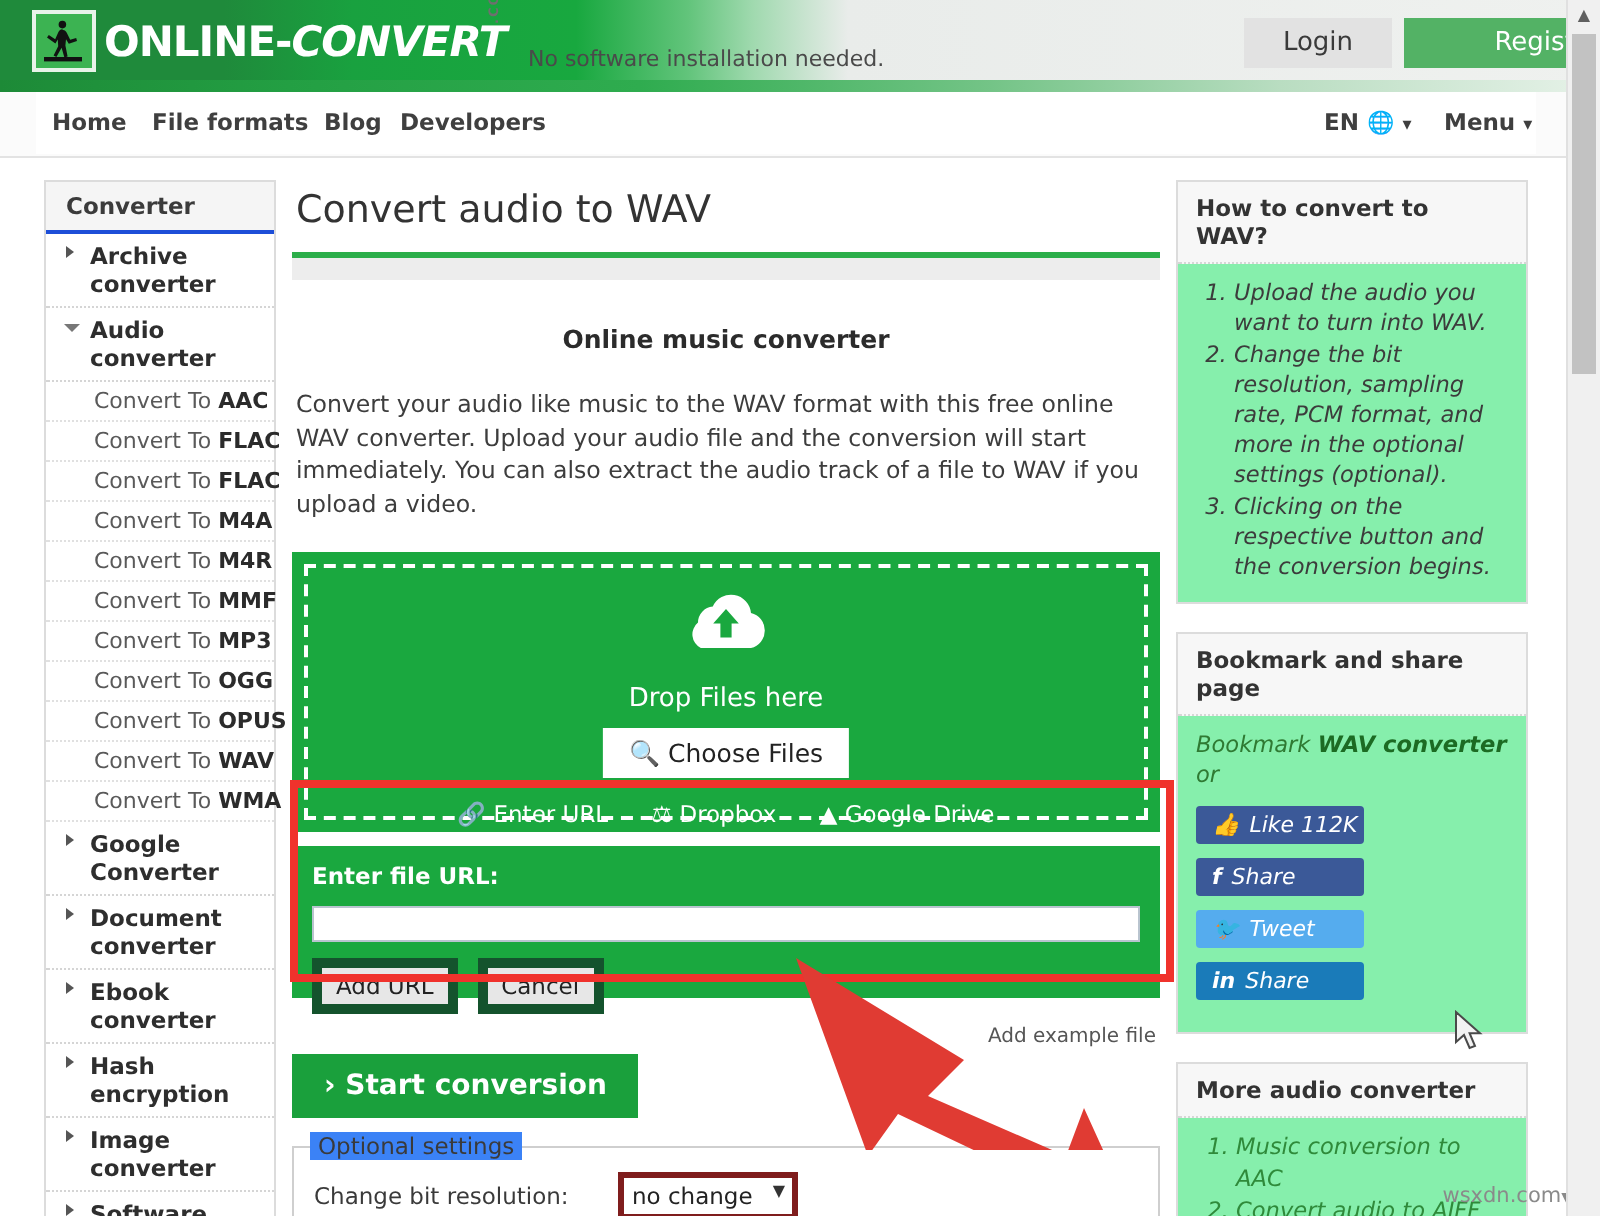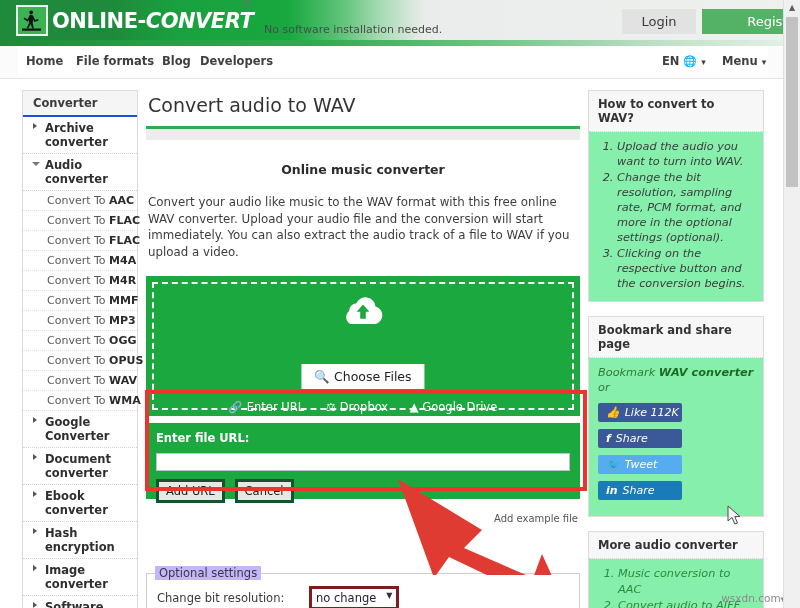--- a/index.html
+++ b/index.html
@@ -149,21 +149,21 @@
     position:relative;margin-top:5px;height:78px;background:#1aa83f;
     border-top:2px solid #ffffff;box-sizing:border-box;padding:8px 10px;
   }
   .url-label{color:#ffffff;font-weight:bold;font-size:11.5px;}
   .url-input{
     display:block;width:100%;height:18px;margin-top:8px;box-sizing:border-box;
     border:1px solid #b9c4cf;background:#ffffff;font-size:11px;padding:1px 3px;
     font-family:inherit;outline:none;
   }
   .url-btn{
-    margin-top:8px;margin-right:6px;background:#e7e7e7;border:3px solid #14532d;
+    margin-top:8px;margin-right:6px;background:#e7e7e7;border:5px solid #14532d;
     font-size:11.5px;padding:2px 7px;cursor:pointer;font-family:inherit;color:#222;
   }
   
   .redbox{
     position:absolute;left:145px;top:390px;width:442px;height:101px;
     border:4px solid #f0322c;box-sizing:border-box;pointer-events:none;z-index:30;
   }
   
   .start-row{position:relative;margin-top:28px;height:32px;}
   .btn-start{
@@ -173,21 +173,21 @@
   }
   .add-example{
     position:absolute;right:2px;top:-14px;font-size:10px;color:#555;cursor:pointer;
   }
   
   .fieldset{
     margin-top:14px;border:1px solid #cfcfcf;padding:12px 10px 4px 10px;
     position:relative;
   }
   .legend{
-    position:absolute;left:8px;top:-8px;background:#c4b5fd;padding:0 4px;
+    position:absolute;left:8px;top:-8px;background:#3b82f6;padding:0 4px;
     font-size:11.5px;color:#3a3a3a;
   }
   .optrow{display:flex;align-items:center;margin-bottom:11px;}
   .optlabel{width:152px;font-size:11.5px;color:#3a3a3a;}
   .optselect{
     border:3px solid #7f1d1d;background:#ffffff;font-size:11.5px;padding:2px 4px;
     font-family:inherit;color:#222;min-width:68px;position:relative;cursor:pointer;
   }
   .optselect .arr{float:right;margin-left:10px;font-size:8px;color:#333;}
   
@@ -338,40 +338,45 @@
     <div class="intro">Convert your audio like music to the WAV format with this free online WAV converter. Upload your audio file and the conversion will start immediately. You can also extract the audio track of a file to WAV if you upload a video.</div>
 
     <div class="dropzone">
       <div class="dashed"></div>
       <div class="cloud">
         <svg width="44" height="32" viewBox="0 0 44 32">
           <path d="M34.5 12.5a10 10 0 0 0-19.1-3.2A8 8 0 0 0 8 17.3 7.6 7.6 0 0 0 9.4 30h25.1a9 9 0 0 0 0-17.5z" fill="#ffffff"></path>
           <path d="M22 10.5l6.4 7.2h-3.6v7.1h-5.6v-7.1h-3.6z" fill="#1aa83f"></path>
         </svg>
       </div>
+      <div class="drop-label">Drop Files here</div>
       <div class="choose-files">
         <span style="font-weight:bold;">🔍</span>
         <span>Choose Files</span>
       </div>
       <div class="svc-row">
         <span class="svc"><span>🔗</span> <span>Enter URL</span></span>
         <span class="svc"><span>⚖</span> <span>Dropbox</span></span>
         <span class="svc"><span>▲</span> <span>Google Drive</span></span>
       </div>
     </div>
 
     <div class="urlpanel">
       <div class="url-label">Enter file URL:</div>
       <input class="url-input" type="text" value="" placeholder="" style="">
       <button class="url-btn">Add URL</button>
       <button class="url-btn">Cancel</button>
     </div>
 
     <div class="start-row">
       <div class="add-example">Add example file</div>
+      <div class="btn-start">
+        <span>›</span>
+        <span>Start conversion</span>
+      </div>
     </div>
 
     <div class="fieldset">
       <div class="legend">Optional settings</div>
       <div class="optrow">
         <div class="optlabel">Change bit resolution:</div>
         <div class="optselect">
           <span>no change</span>
           <span class="arr">▼</span>
         </div>

